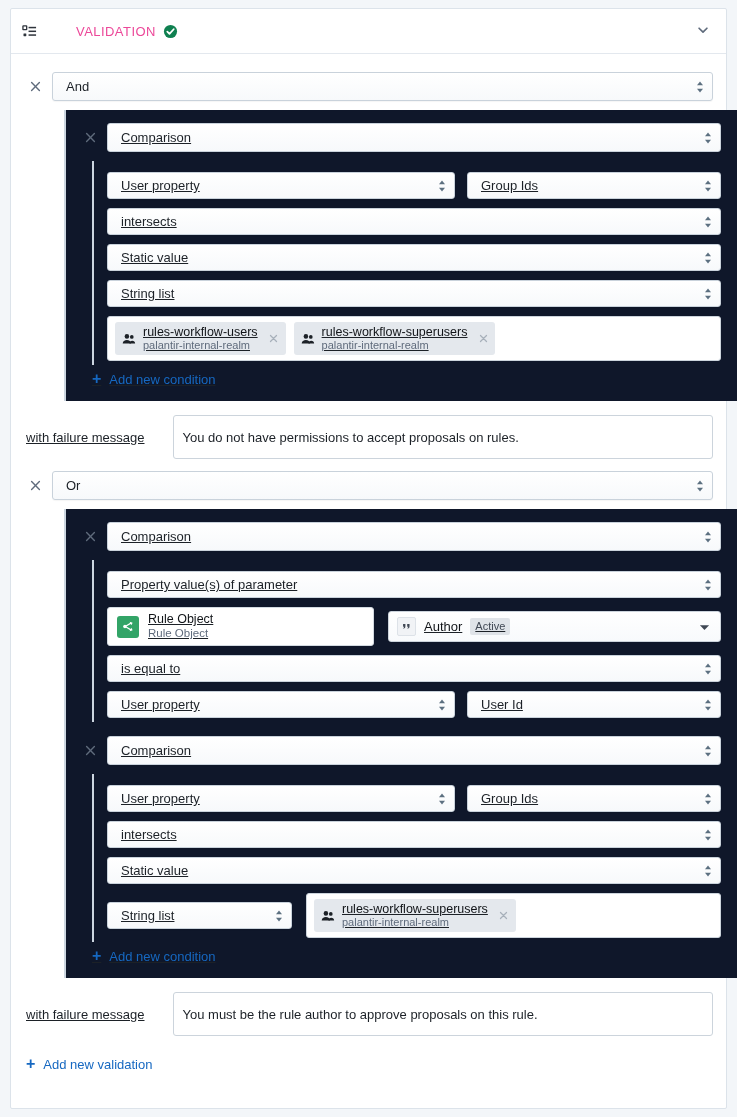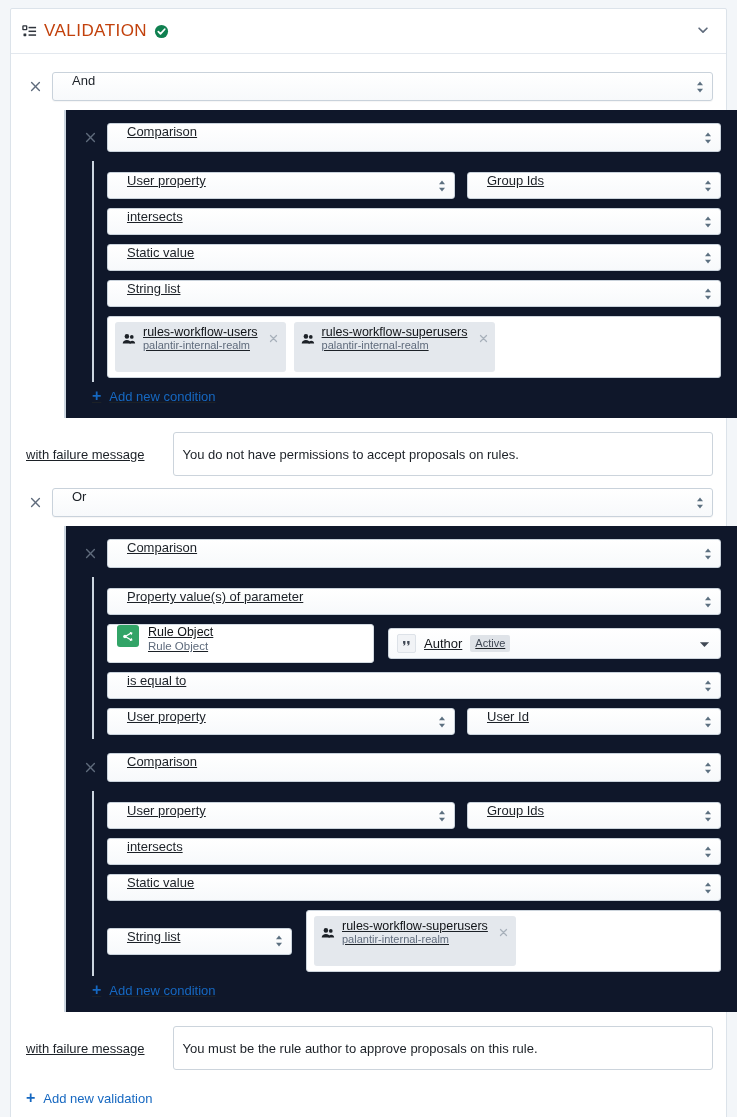--- a/index.html
+++ b/index.html
@@ -45,24 +45,25 @@
     padding: 0 12px 0 11px;
     box-sizing: border-box;
   }
   .hdr-left {
     display: flex;
     align-items: center;
     gap: 7px;
     flex: 1;
   }
   .hdr-title {
-    font-size: 17px;
+    font-size: 13px;
     letter-spacing: 0.45px;
-    color: #c2410c;
+    color: #ec4899;
     font-weight: 400;
+    margin-left: 32px;
   }
   .icon-validation { width: 15px; height: 15px; display: block; }
   .icon-check { width: 15px; height: 15px; display: block; }
   .collapse-btn {
     width: 22px; height: 22px;
     display: flex; align-items: center; justify-content: center;
     cursor: pointer;
   }
 
   
@@ -92,21 +93,22 @@
 
   
   .sel {
     position: relative;
     height: 27px;
     background: linear-gradient(to bottom, #ffffff 0%, #f7f9fb 100%);
     border: 1px solid #c9d2db;
     border-radius: 3px;
     box-sizing: border-box;
     display: flex;
-    padding: 0 24px 0 19px;
+    align-items: center;
+    padding: 0 24px 0 13px;
     font-size: 13px;
     color: #1c2127;
     cursor: pointer;
     box-shadow: 0 1px 1px rgba(17,20,24,0.04);
     white-space: nowrap;
     overflow: hidden;
   }
   .sel .caret {
     position: absolute;
     right: 7px;
@@ -203,21 +205,21 @@
     gap: 8px;
     padding: 5px 7px;
     flex-wrap: wrap;
   }
   .chip {
     display: flex;
     align-items: center;
     gap: 7px;
     background: #e4e8ed;
     border-radius: 3px;
-    padding: 3px 5px 20px 7px;
+    padding: 3px 5px 3px 7px;
     max-width: 100%;
   }
   .chip-icon { width: 14px; height: 14px; flex: none; }
   .chip-txt { display: flex; flex-direction: column; line-height: 1.15; min-width: 0; }
   .chip-name { font-size: 12.5px; color: #111418; white-space: nowrap; }
   .chip-sub { font-size: 11px; color: #5f6b7c; white-space: nowrap; }
   .chip-x {
     width: 14px; height: 14px;
     display: flex; align-items: center; justify-content: center;
     cursor: pointer;
@@ -226,20 +228,21 @@
   }
 
   
   .objcard {
     height: 39px;
     background: #ffffff;
     border: 1px solid #d3dae1;
     border-radius: 3px;
     box-sizing: border-box;
     display: flex;
+    align-items: center;
     gap: 9px;
     padding: 0 9px;
     cursor: pointer;
   }
   .obj-ico {
     width: 22px; height: 22px;
     background: #32a467;
     border-radius: 3px;
     display: flex; align-items: center; justify-content: center;
     flex: none;

